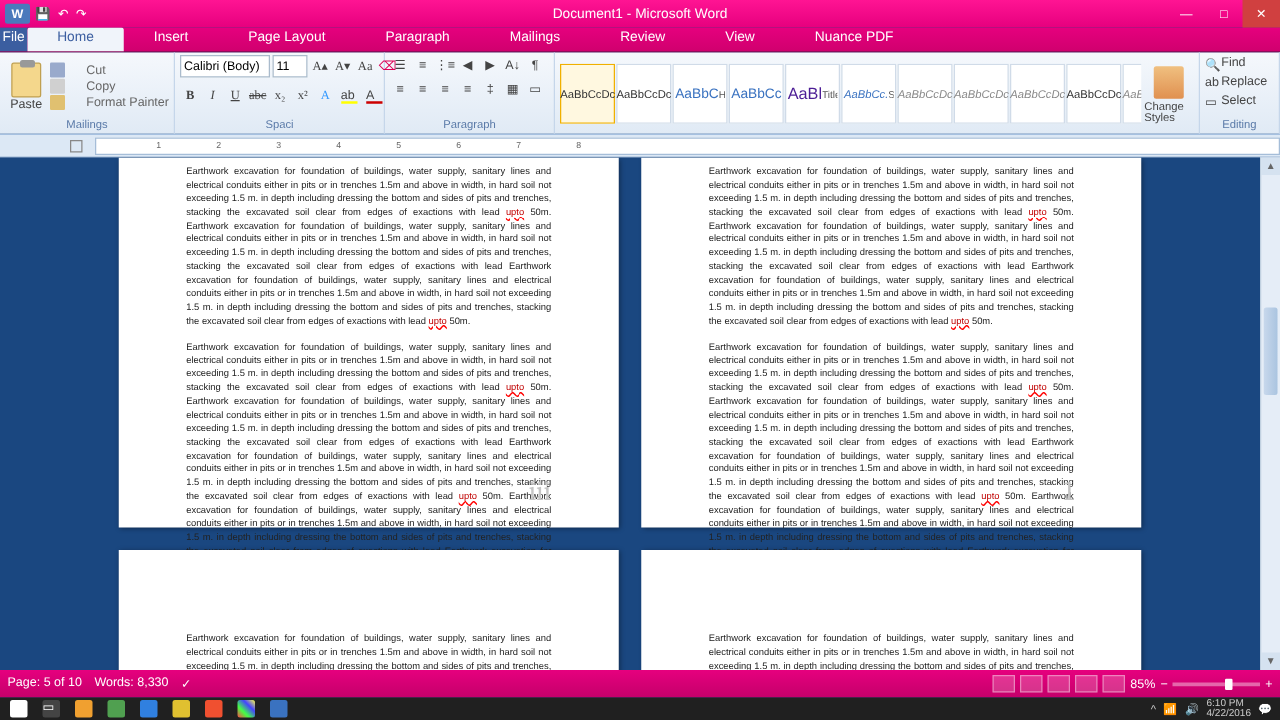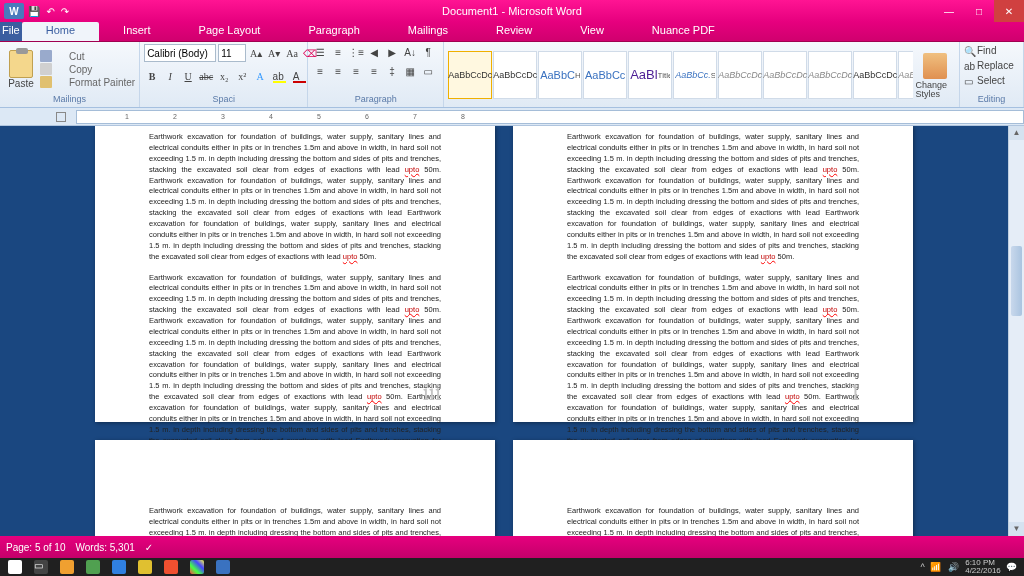--- a/index.html
+++ b/index.html
@@ -327,22 +327,35 @@
 
 <div class="scrollbar-v">
   <div class="arrow">▲</div>
   <div class="thumb"></div>
   <div class="arrow" style="position:absolute;bottom:0;left:0;right:0">▼</div>
 </div>
 
 <div class="status-bar">
   <div class="left">
     <span>Page: 5 of 10</span>
-    <span>Words: 5,301</span>
+    <span>Words: 8,330</span>
     <span>✓</span>
+  </div>
+  <div class="right">
+    <span class="view-btn"></span>
+    <span class="view-btn"></span>
+    <span class="view-btn"></span>
+    <span class="view-btn"></span>
+    <span class="view-btn"></span>
+    <span>85%</span>
+    <span>−</span>
+    <div class="zoom-slider">
+        <div class="knob"></div>
+      </div>
+    <span>+</span>
   </div>
 </div>
 
 <div class="taskbar">
   <div class="tb-item">
       <div class="tb-icon" style="background:#fff">⊞</div>
     </div>
   <div class="tb-item">
       <div class="tb-icon" style="background:#444">▭</div>
     </div>

